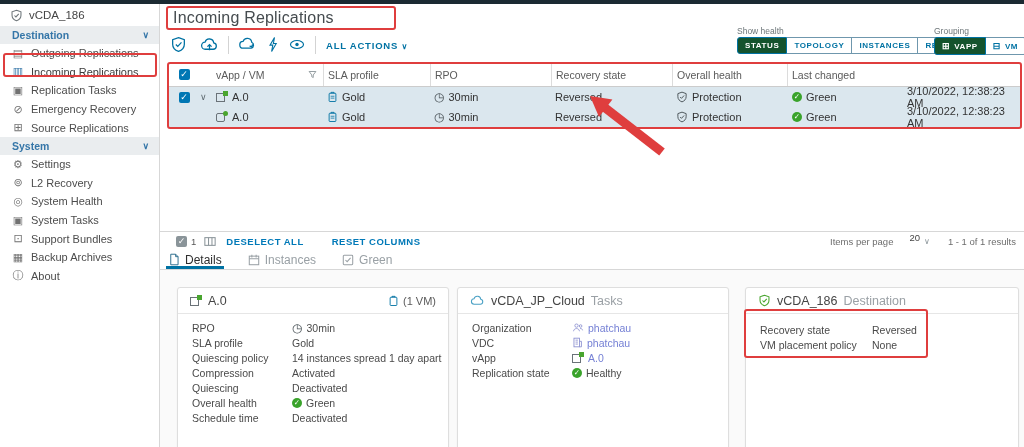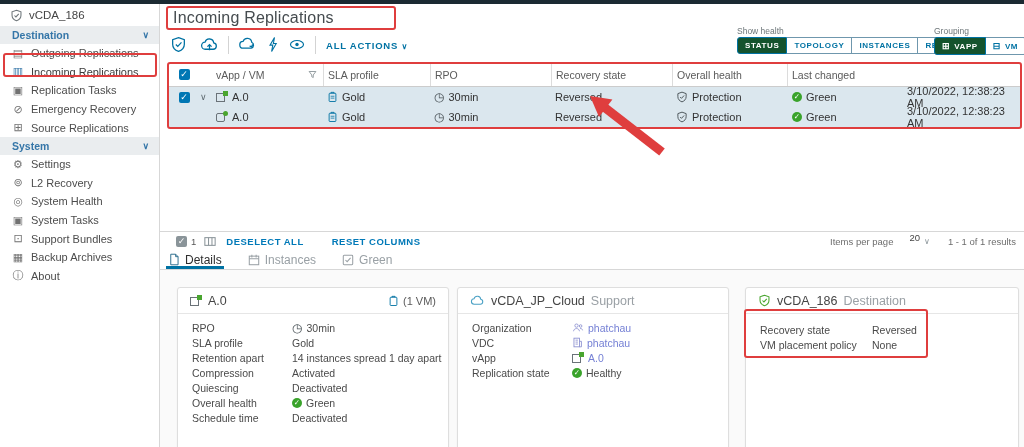--- a/index.html
+++ b/index.html
@@ -372,21 +372,21 @@
           <span class="val">
             <span class="clockg">◷</span>
             <span>30min</span>
           </span>
         </div>
       <div class="crow">
           <span class="lbl">SLA profile</span>
           <span class="val">Gold</span>
         </div>
       <div class="crow">
-          <span class="lbl">Retention apart</span>
+          <span class="lbl">Quiescing policy</span>
           <span class="val">14 instances spread 1 day apart</span>
         </div>
       <div class="crow">
           <span class="lbl">Compression</span>
           <span class="val">Activated</span>
         </div>
       <div class="crow">
           <span class="lbl">Quiescing</span>
           <span class="val">Deactivated</span>
         </div>
@@ -403,21 +403,21 @@
         </div>
     </div>
   </div>
 
   <div class="card" style="left:457px;width:272px;">
     <div class="card-h">
       <svg width="15" height="13" viewBox="0 0 18 16">
           <path d="M5 12.5h7.5a3 3 0 0 0 .5-5.95 4.2 4.2 0 0 0-8.2-.8A3 3 0 0 0 5 12.5z" fill="none" stroke="#49a0c4" stroke-width="1.3"></path>
         </svg>
       <span>vCDA_JP_Cloud</span>
-      <span class="sub">Support</span>
+      <span class="sub">Tasks</span>
     </div>
     <div style="padding-top:6px">
       <div class="crow">
           <span class="lbl">Organization</span>
           <span class="val">
             <svg width="12" height="11" viewBox="0 0 16 14">
               <circle cx="6" cy="4.5" r="2.2" fill="none" stroke="#8a8fd0" stroke-width="1.1"></circle>
               <path d="M2 12c.4-2.4 2-3.6 4-3.6s3.6 1.2 4 3.6" fill="none" stroke="#8a8fd0" stroke-width="1.1"></path>
               <circle cx="11.5" cy="5" r="1.7" fill="none" stroke="#8a8fd0" stroke-width="1.1"></circle>
               <path d="M10.8 8.4c1.8-.3 3 .7 3.3 2.4" fill="none" stroke="#8a8fd0" stroke-width="1.1"></path>

